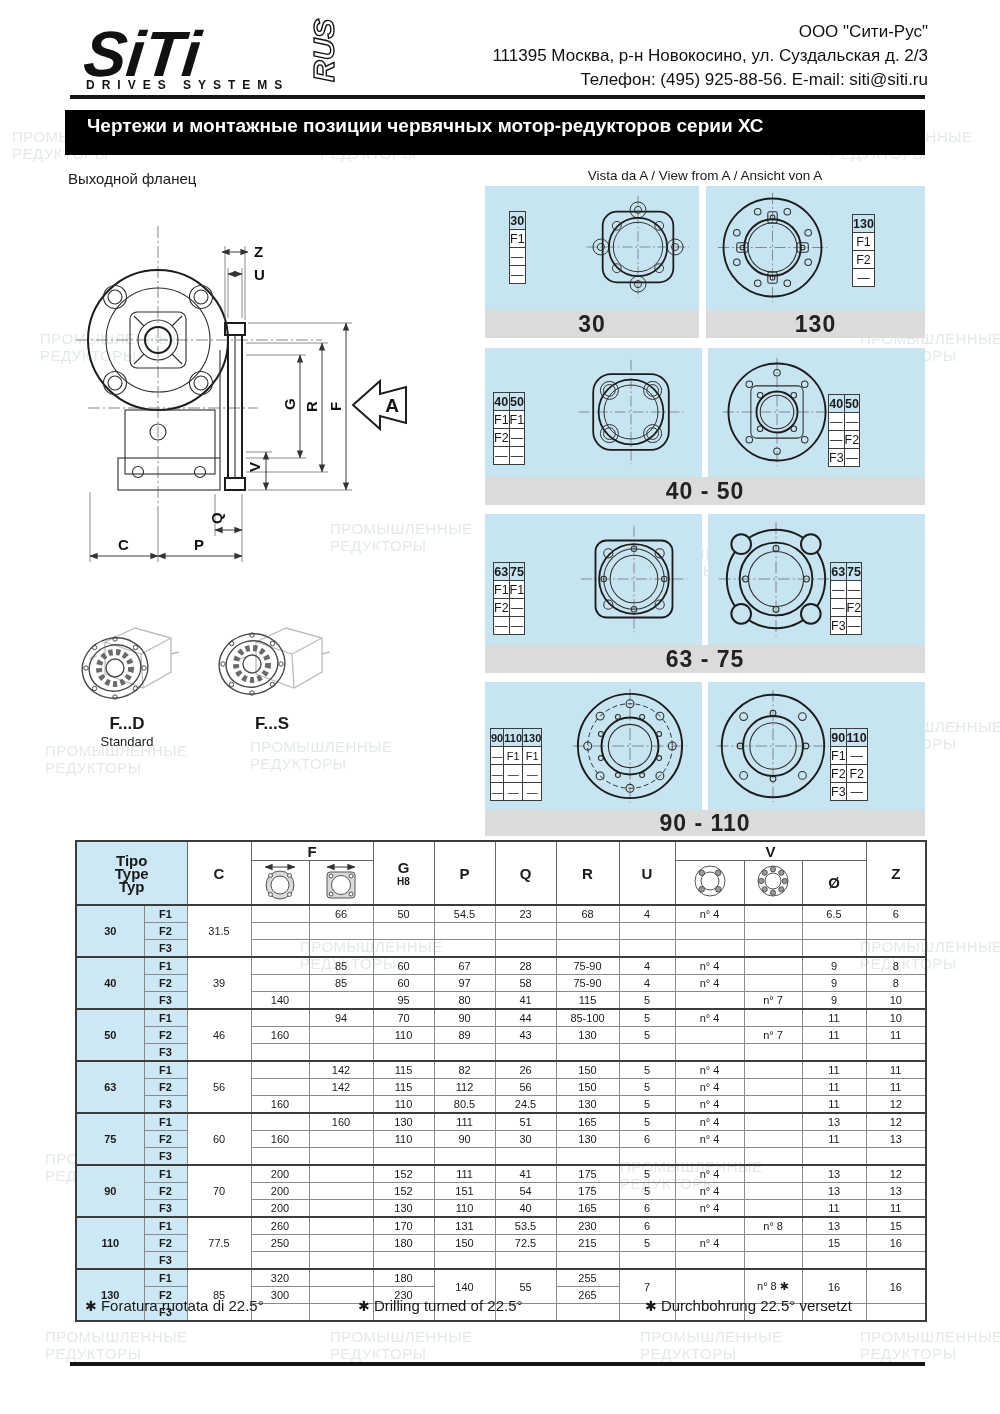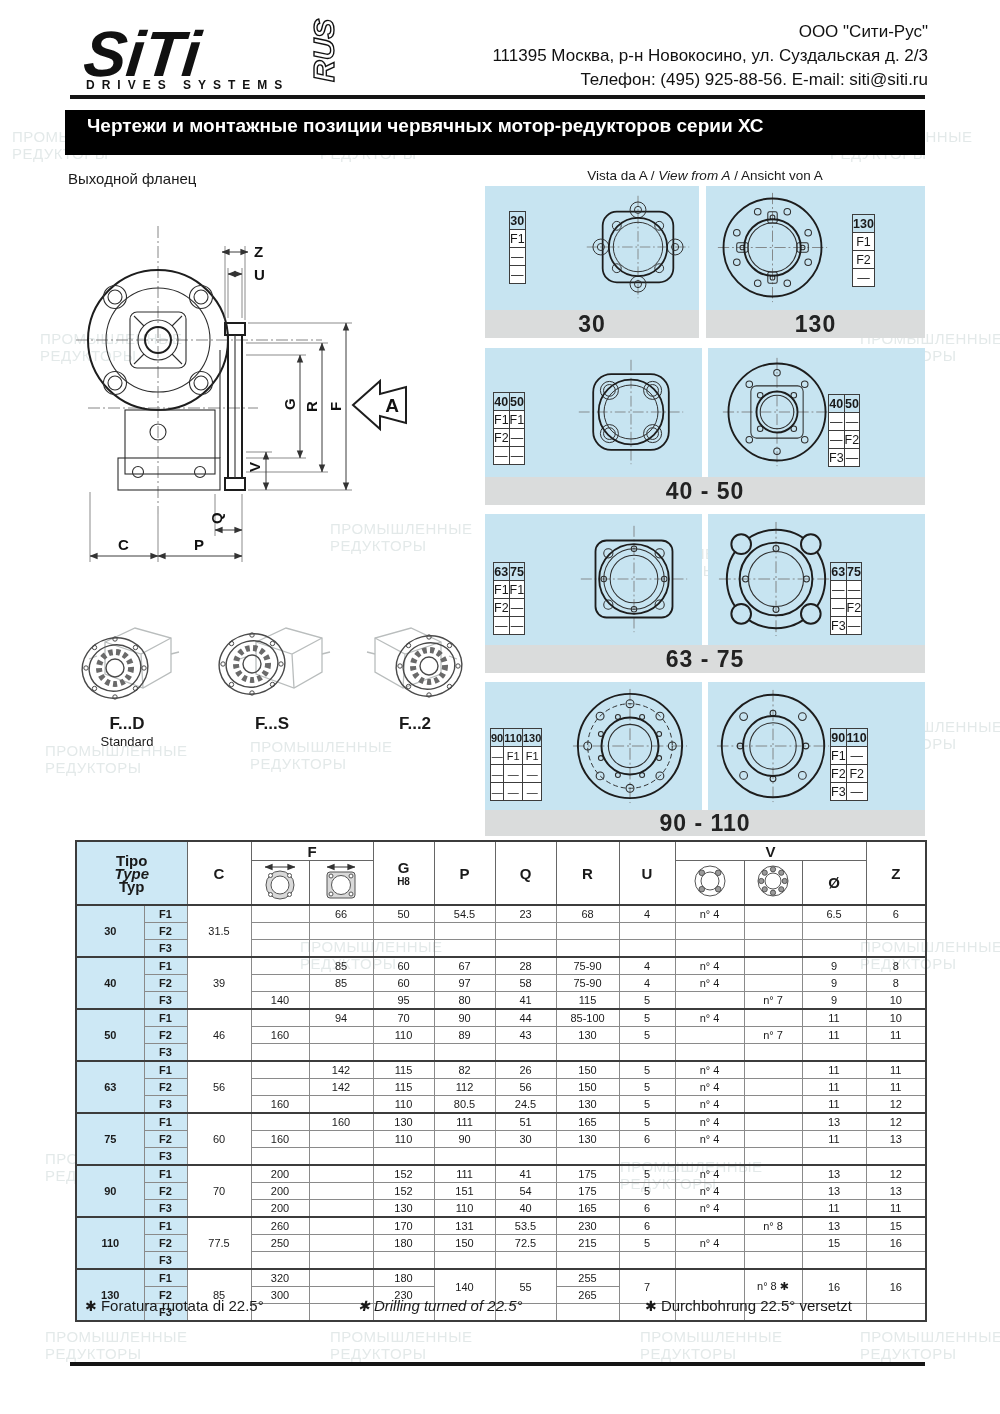--- a/index.html
+++ b/index.html
@@ -29,21 +29,21 @@
   .dlabel{font:bold 15px "Liberation Sans",sans-serif;fill:#111;}
   .alabel{font:bold 19px "Liberation Sans",sans-serif;fill:#111;text-anchor:middle;}
   
   .variants{position:absolute;left:62px;top:612px;width:420px;height:170px;z-index:1;}
   .variant{position:absolute;top:0;width:130px;text-align:center;}
   .v-code{font-size:17px;font-weight:bold;margin-top:6px;}
   .v-note{font-size:13px;}
   
   .vista-title{position:absolute;left:485px;top:168px;width:440px;text-align:center;
                font-size:13.5px;z-index:1;}
-  .it{font-style:italic;}
+  .it{}
   .panel{position:absolute;z-index:1;}
   .panel .blue{position:absolute;left:0;top:0;background:#c7e4f1;}
   .panel .cap{position:absolute;left:0;text-align:center;background:#dadcdc;
               font-size:23px;font-weight:bold;color:#222;letter-spacing:1px;}
   .psvg{position:absolute;}
   table.ptab{border-collapse:collapse;position:absolute;background:#fff;}
   table.ptab th,table.ptab td{border:1px solid #3c3c3c;width:36px;height:17px;text-align:center;
         font-size:12.5px;padding:0;}
   table.ptab th{background:#c7e4f1;font-weight:bold;}
   table.ptab.narrow th,table.ptab.narrow td{width:23px;font-size:11px;}
@@ -428,28 +428,20 @@
       </svg>
       <div class="v-code">F...D</div>
       <div class="v-note">Standard</div>
     </div>
     <div class="variant" style="left:145px">
       <svg width="120" height="92" viewBox="0 0 120 92">
         <use href="#isobox" x="14" y="2"></use>
           <use href="#isoflange" transform="translate(40,52)"></use>
       </svg>
       <div class="v-code">F...S</div>
-      <div class="v-note"></div>
-    </div>
-    <div class="variant" style="left:288px">
-      <svg width="120" height="92" viewBox="0 0 120 92">
-        <use href="#isobox" transform="translate(116,2) scale(-1,1)"></use>
-          <use href="#isoflange" transform="translate(74,54)"></use>
-      </svg>
-      <div class="v-code">F...2</div>
       <div class="v-note"></div>
     </div>
   </div>
 
   <div class="vista-title">
     <span>Vista da A /</span>
     <span class="it">View from A</span>
     <span>/ Ansicht von A</span>
   </div>
 

